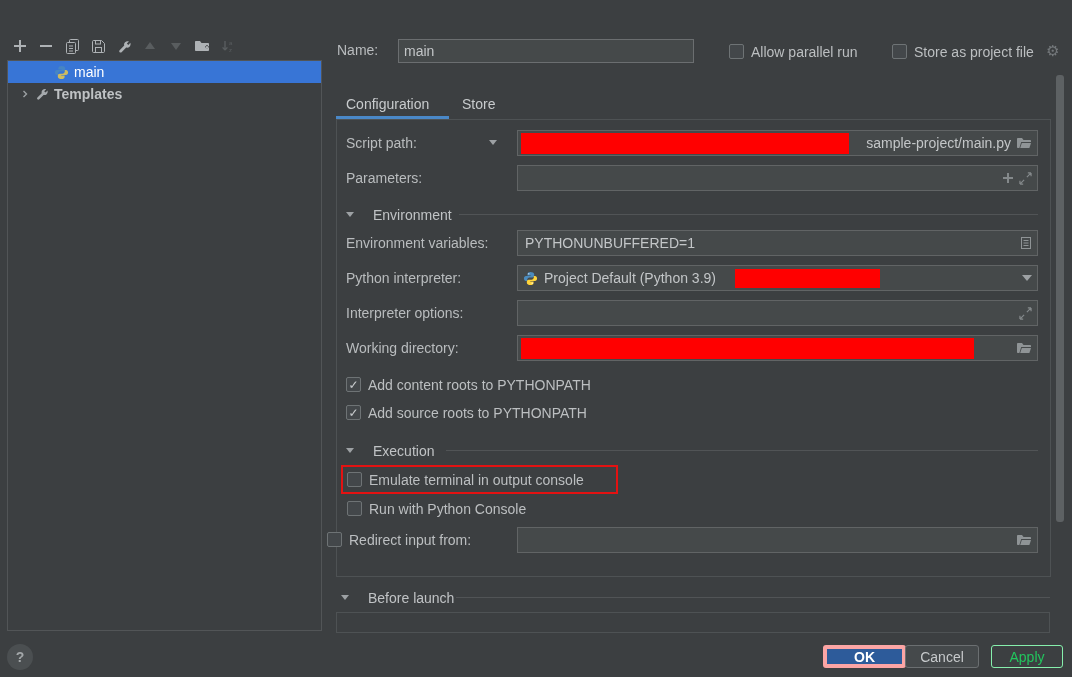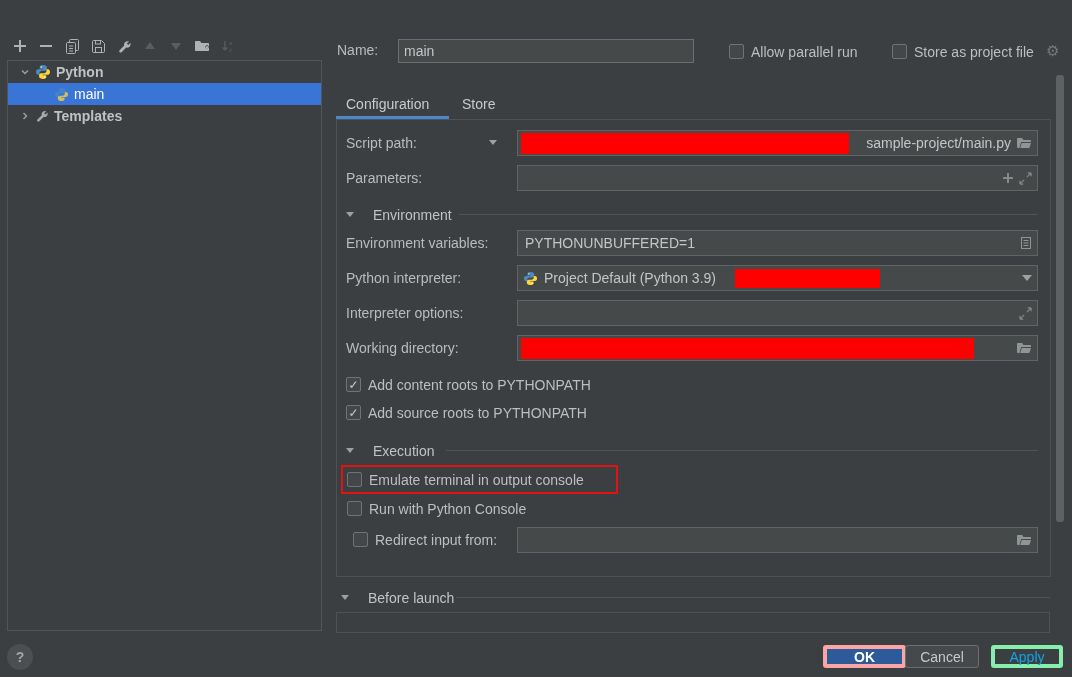--- a/index.html
+++ b/index.html
@@ -55,21 +55,21 @@
   .scroll-thumb { position:absolute; left:1056px; top:75px; width:8px; height:447px;
     background:#5d6163; border-radius:3px; }
   .bl-box { position:absolute; left:336px; top:612px; width:714px; height:21px;
     border:1px solid #4e5254; background:#3c3f41; }
   
   .btn { position:absolute; top:645px; height:23px; border-radius:3px;
     display:flex; align-items:center; justify-content:center; font-size:14px; cursor:pointer; }
   .btn-ok { left:823px; width:83px; background:#2d5b9a; border:4px solid #fca5a5;
     color:#ffffff; font-weight:bold; }
   .btn-cancel { left:905px; width:74px; background:#45494b; border:1px solid #6b6f71; color:#c6c9cb; }
-  .btn-apply { left:991px; width:72px; background:transparent; border:4px solid #86efac; color:#0ea5e9; }
+  .btn-apply { left:991px; width:72px; background:transparent; border:1px solid #86efac; color:#22c55e; }
   .help-btn { position:absolute; left:7px; top:644px; width:26px; height:26px; border-radius:50%;
     background:#4b4f51; color:#a3a7a9; font-weight:bold; font-size:14px;
     display:flex; align-items:center; justify-content:center; cursor:pointer; }
   input.name-input { outline:none; font-family:"Liberation Sans",sans-serif; font-size:14px; }
   .gear { position:absolute; left:1046px; top:42px; font-size:15px; color:#74787b; }
 </style>
 </head>
 <body>
 
 <div class="screen">
@@ -125,32 +125,20 @@
     <span class="tbicon disabled">
       <svg width="15" height="15" viewBox="0 0 15 15">
           <path d="M4 2v9M4 11l-2.4-2.6M4 11l2.4-2.6" stroke="currentColor" stroke-width="1.4" fill="none"></path>
           <text x="8" y="6" font-size="6" fill="currentColor" font-family="Liberation Sans, sans-serif">a</text>
           <text x="8" y="13" font-size="6" fill="currentColor" font-family="Liberation Sans, sans-serif">z</text>
         </svg>
       </span>
   </div>
 
   <div class="tree-panel">
-    <div class="tree-row bold" style="padding-left:12px;">
-      <svg width="10" height="10" viewBox="0 0 10 10" fill="none" stroke="#9da1a4" stroke-width="1.4">
-          <path d="M2 3.5l3 3 3-3"></path>
-        </svg>
-      <svg width="16" height="16" viewBox="0 0 16 16">
-          <path fill="#4b8bbe" d="M7.9 1C6.1 1 4.7 1.8 4.7 3.2v1.6h3.6v.5H3.2C1.9 5.3 1 6.3 1 8s.9 2.7 2.2 2.7h1.3V9.2c0-1.3 1.1-2.4 2.4-2.4h3.1c1 0 1.9-.9 1.9-2V3.2C11.9 1.9 10 1 7.9 1z"></path>
-          <path fill="#ffd43b" d="M8.1 15c1.8 0 3.2-.8 3.2-2.2v-1.6H7.7v-.5h5.1c1.3 0 2.2-1 2.2-2.7s-.9-2.7-2.2-2.7h-1.3v1.5c0 1.3-1.1 2.4-2.4 2.4H6c-1 0-1.9.9-1.9 2v1.6C4.1 14.1 6 15 8.1 15z"></path>
-          <circle cx="6.2" cy="3" r=".7" fill="#fff"></circle>
-          <circle cx="9.8" cy="13" r=".7" fill="#fff"></circle>
-        </svg>
-      <span>Python</span>
-    </div>
     <div class="tree-row selected" style="padding-left:46px;">
       <svg width="15" height="15" viewBox="0 0 16 16" opacity="0.75">
           <path fill="#4b8bbe" d="M7.9 1C6.1 1 4.7 1.8 4.7 3.2v1.6h3.6v.5H3.2C1.9 5.3 1 6.3 1 8s.9 2.7 2.2 2.7h1.3V9.2c0-1.3 1.1-2.4 2.4-2.4h3.1c1 0 1.9-.9 1.9-2V3.2C11.9 1.9 10 1 7.9 1z"></path>
           <path fill="#ffd43b" d="M8.1 15c1.8 0 3.2-.8 3.2-2.2v-1.6H7.7v-.5h5.1c1.3 0 2.2-1 2.2-2.7s-.9-2.7-2.2-2.7h-1.3v1.5c0 1.3-1.1 2.4-2.4 2.4H6c-1 0-1.9.9-1.9 2v1.6C4.1 14.1 6 15 8.1 15z"></path>
         </svg>
       <span>main</span>
     </div>
     <div class="tree-row bold" style="padding-left:12px;align-items:center;">
       <svg width="10" height="10" viewBox="0 0 10 10" fill="none" stroke="#9da1a4" stroke-width="1.4">
           <path d="M3.5 2l3 3-3 3"></path>
@@ -286,21 +274,21 @@
     <span class="checkbox"></span>
     <span>Emulate terminal in output console</span>
   </div>
   <div class="annotation" style="left:341px; top:465px; width:277px; height:29px;"></div>
 
   <div class="cbrow" style="left:347px; top:500px;">
     <span class="checkbox"></span>
     <span>Run with Python Console</span>
   </div>
 
-  <div class="cbrow" style="left:353px; top:531px;">
+  <div class="cbrow" style="left:327px; top:531px;">
     <span class="checkbox"></span>
     <span>Redirect input from:</span>
   </div>
   <div class="field" style="left:517px; top:527px; width:521px; height:26px;">
     <span class="spacer"></span>
     <span class="ficon">
       <svg width="16" height="16" viewBox="0 0 16 16">
           <path fill="currentColor" d="M1 4c0-.55.45-1 1-1h4l1.5 2H14c.55 0 1 .45 1 1v1H5.2L3.4 13H2c-.55 0-1-.45-1-1V4z"></path>
           <path fill="currentColor" d="M5.8 8H15l-1.6 5H4.2z"></path>
         </svg>

